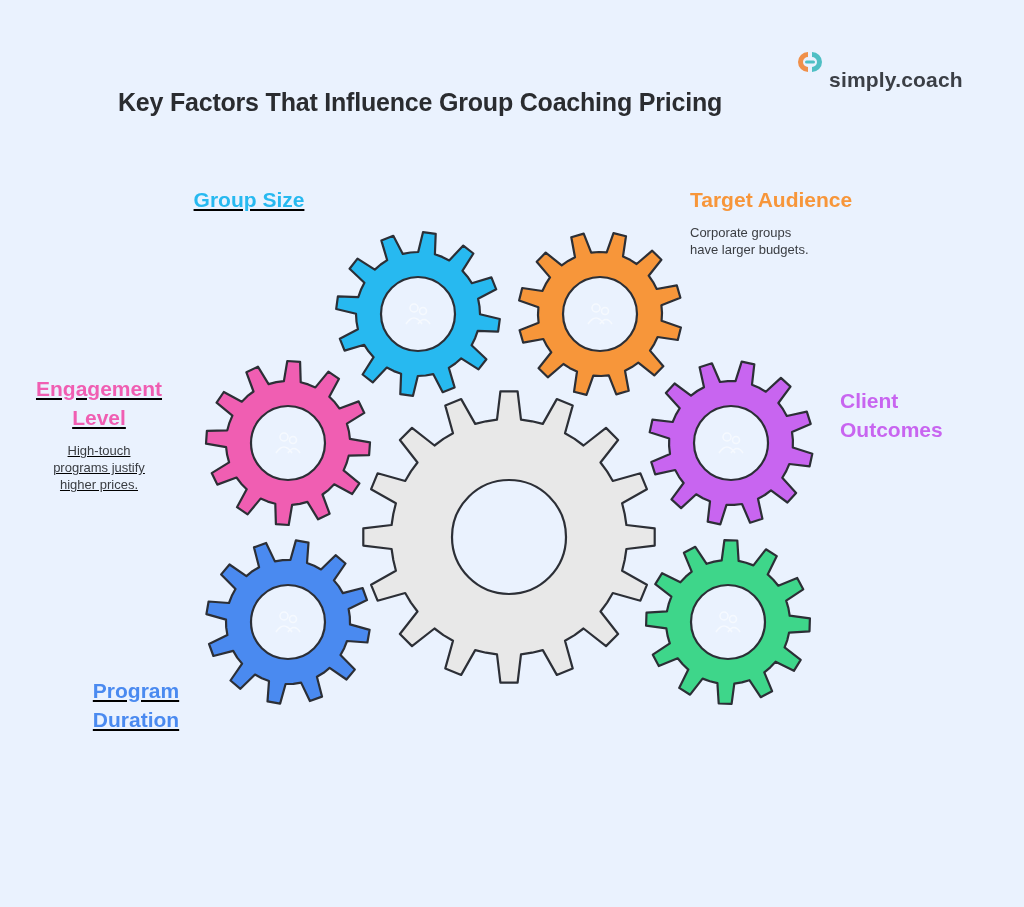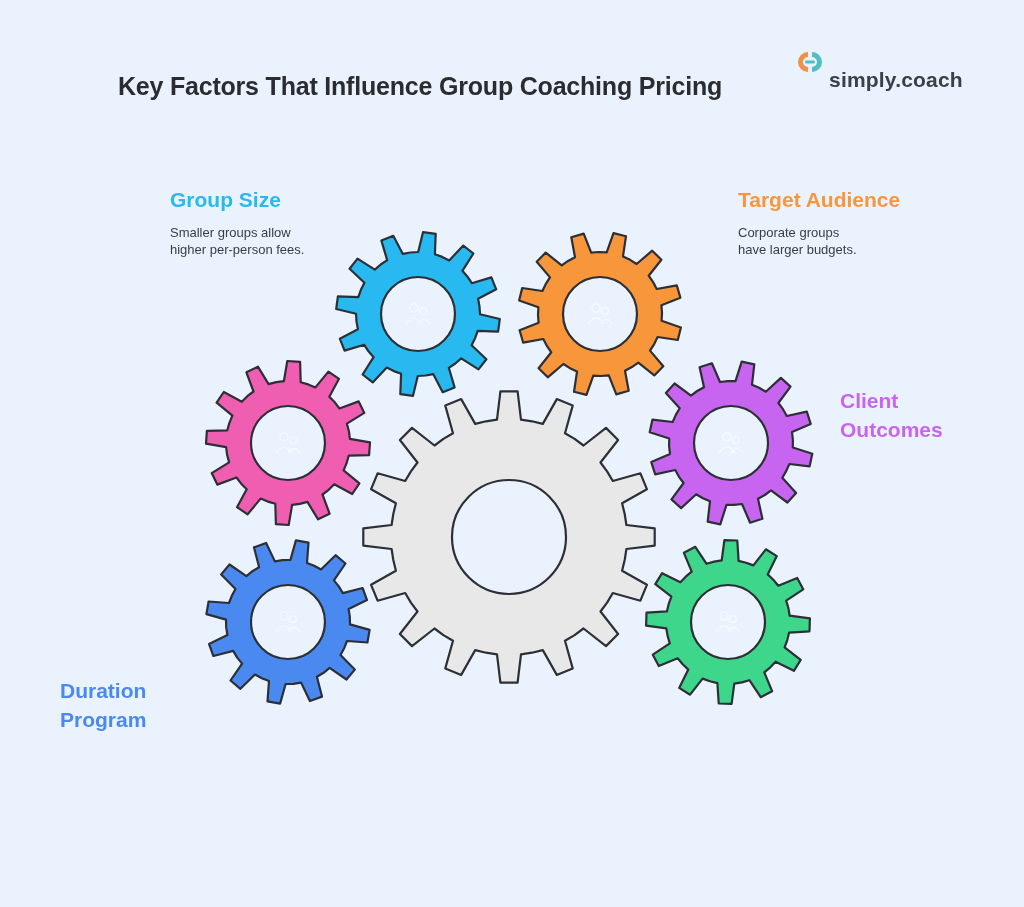--- a/index.html
+++ b/index.html
@@ -9,29 +9,29 @@
     font-family: "Liberation Sans", "DejaVu Sans", sans-serif;
     position: relative;
   }
   .logo {
     position: absolute; left: 797px; top: 32px;
     display: flex; align-items: center; gap: 6px;
   }
   .logo-mark { width: 26px; height: 26px; }
   .logo-text { font-size: 21px; font-weight: 700; color: #3b3f46; letter-spacing: 0.2px; margin-top: 36px; }
   .title {
-    position: absolute; left: 0; width: 840px; top: 72px;
+    position: absolute; left: 0; width: 840px; top: 88px;
     text-align: center; font-size: 25px; font-weight: 700; color: #2a2c30;
     letter-spacing: -0.2px;
   }
   #gears { position: absolute; left: 0; top: 0; }
   .factor { position: absolute; }
   .factor .h { font-size: 21px; font-weight: 700; line-height: 29px; }
   .factor .d { font-size: 13px; color: #3a3d42; line-height: 17px; margin-top: 10px; }
-  .right-align { text-align: left; }
+  .right-align { text-align: center; text-decoration: underline; }
   .left-align { text-align: left; }
   .icon-ghost { fill: none; stroke: #ffffff; stroke-width: 1.5; opacity: 0.55; }
 </style>
 </head>
 <body>
 
 <div class="logo">
   <svg class="logo-mark" viewBox="0 0 26 26">
     <path id="logo-left" d="M11 3 A10 10 0 0 0 11 23 L11 18 A5 5 0 0 1 11 8 Z" fill="#f0904a"></path>
     <path id="logo-right" d="M15 3 A10 10 0 0 1 15 23 L15 18 A5 5 0 0 0 15 8 Z" fill="#4fbfc4"></path>
@@ -107,45 +107,50 @@
         <path d="M728 632 Q734 623 740 632"></path>
       </g>
     </g>
   </svg>
 
 <div id="labels">
     <div class="factor right-align" style="left: 170px; top: 185px; width: 158px;">
       <div class="h" style="color: rgb(39, 185, 240);">
         <div>Group Size</div>
       </div>
-      <div class="d">
-        <div>Smaller groups allow</div>
-        <div>higher per-person fees.</div>
-      </div>
     </div>
-    <div class="factor left-align" style="left: 690px; top: 185px; width: 200px; margin-left: 48px;">
+    <div class="factor left-align" style="left: 690px; top: 185px; width: 200px;">
       <div class="h" style="color: rgb(247, 150, 58);">
         <div>Target Audience</div>
       </div>
       <div class="d">
         <div>Corporate groups</div>
         <div>have larger budgets.</div>
       </div>
     </div>
     <div class="factor right-align" style="left: 20px; top: 374px; width: 158px;">
+      <div class="h" style="color: rgb(240, 94, 178);">
+        <div>Engagement</div>
+        <div>Level</div>
+      </div>
+      <div class="d">
+        <div>High-touch</div>
+        <div>programs justify</div>
+        <div>higher prices.</div>
+      </div>
     </div>
     <div class="factor left-align" style="left: 840px; top: 386px; width: 170px;">
       <div class="h" style="color: rgb(200, 101, 240);">
         <div>Client</div>
         <div>Outcomes</div>
       </div>
     </div>
     <div class="factor right-align" style="left: 60px; top: 676px; width: 152px;">
       <div class="h" style="color: rgb(74, 138, 240);">
+        <div>Program</div>
         <div>Duration</div>
-        <div>Program</div>
       </div>
     </div>
     <div class="factor left-align" style="left: 818px; top: 676px; width: 190px;">
       <div class="h" style="color: rgb(62, 214, 138);">
       </div>
     </div>
   </div>
 
 </body></html>

